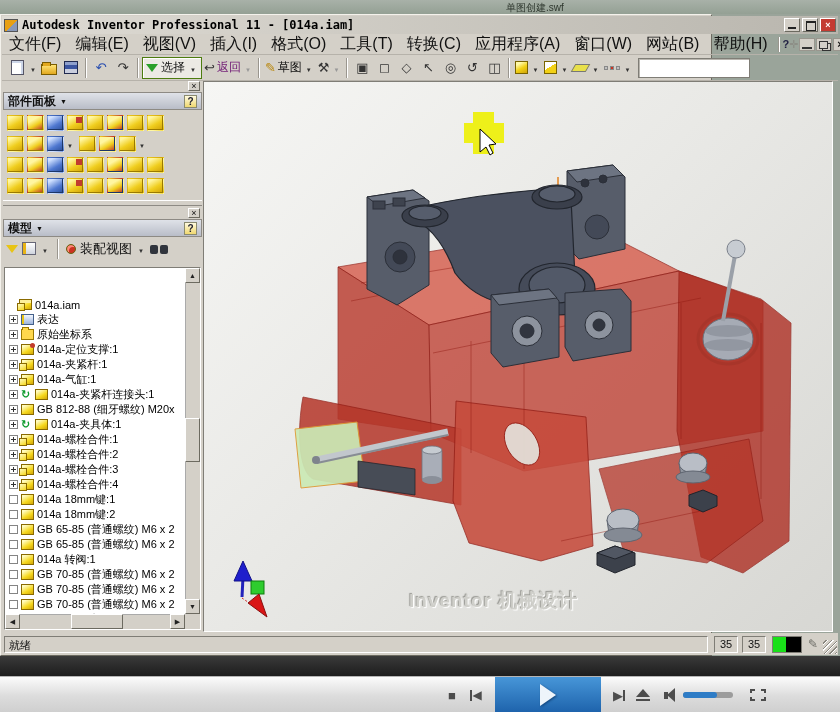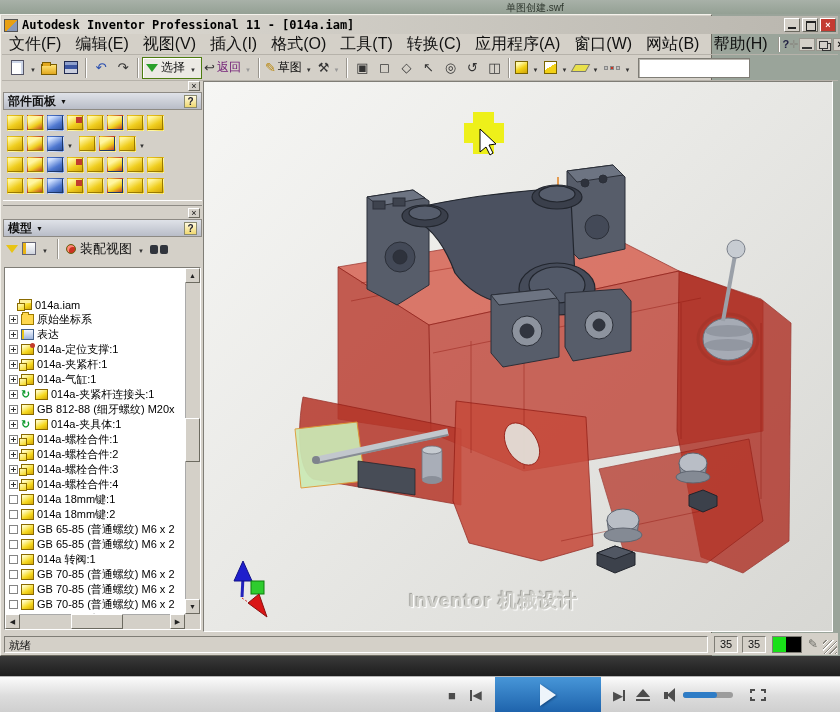--- a/index.html
+++ b/index.html
@@ -383,27 +383,27 @@
       </div>
       <div class="tree-wrap">
         <div id="tree">
             <div class="trow root">
               <span class="exp exp-none"></span>
               <span class="ti ti-root"></span>
               <span class="tlabel">014a.iam</span>
             </div>
             <div class="trow">
               <span class="exp exp-plus"></span>
+              <span class="ti ti-rep"></span>
+              <span class="tlabel">表达</span>
+            </div>
+            <div class="trow">
+              <span class="exp exp-plus"></span>
               <span class="ti ti-folder"></span>
               <span class="tlabel">原始坐标系</span>
-            </div>
-            <div class="trow">
-              <span class="exp exp-plus"></span>
-              <span class="ti ti-rep"></span>
-              <span class="tlabel">表达</span>
             </div>
             <div class="trow">
               <span class="exp exp-plus"></span>
               <span class="ti ti-pin"></span>
               <span class="tlabel">014a-定位支撑:1</span>
             </div>
             <div class="trow">
               <span class="exp exp-plus"></span>
               <span class="ti ti-sub"></span>
               <span class="tlabel">014a-夹紧杆:1</span>

